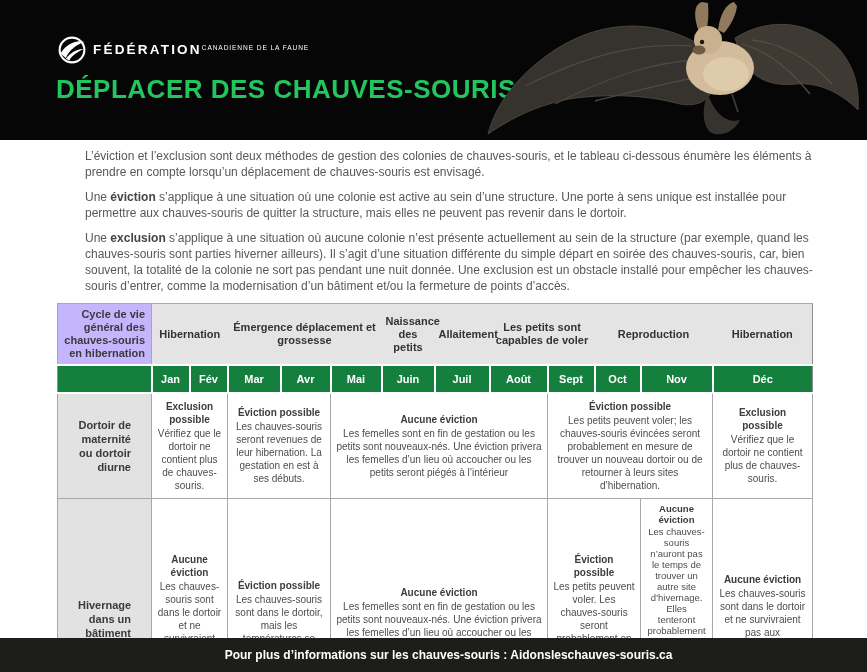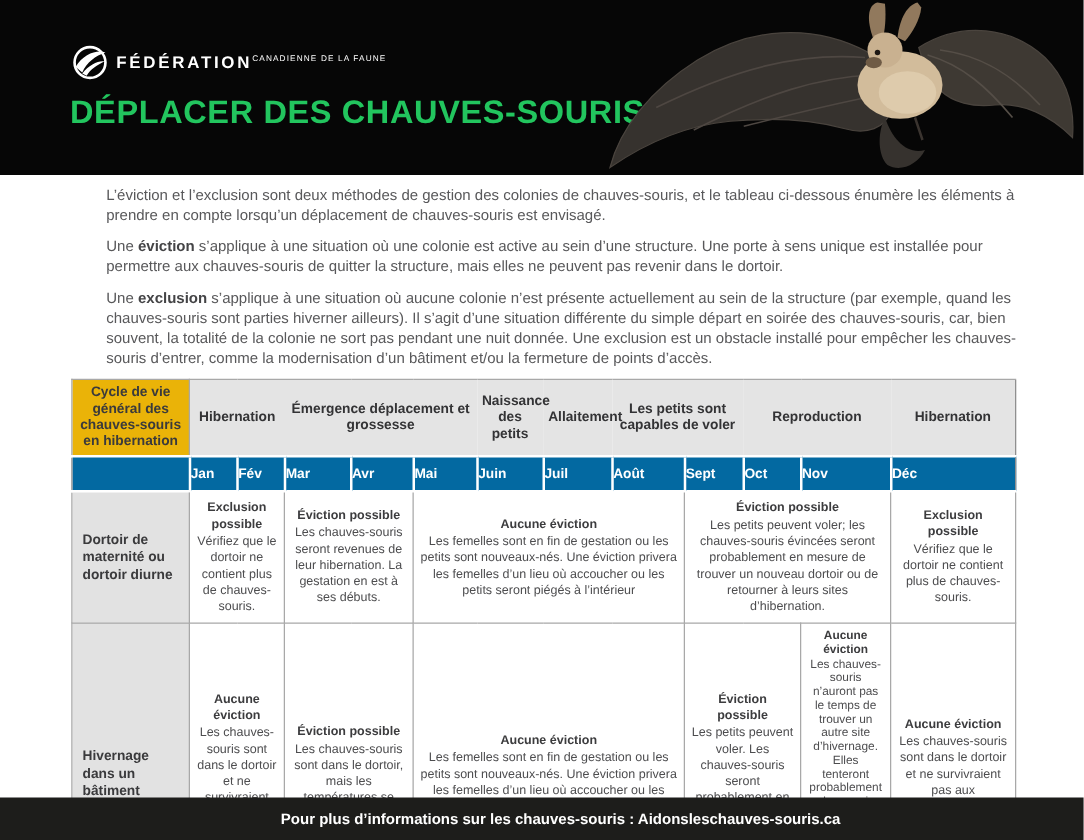--- a/index.html
+++ b/index.html
@@ -20,34 +20,34 @@
   main { padding:8px 57px 0 57px; }
   main p { font-size:12px; line-height:16px; color:#58585a; margin-bottom:9px; width:755px;margin-left:28px; }
   main p strong { color:#444446; }
 
   
   table.lifecycle { width:755px; table-layout:fixed; border-collapse:collapse; margin-top:2px;
                     border:1px solid #8f8f8f; }
   .lifecycle th, .lifecycle td { border:1px solid #a8a8a8; }
 
   .phase-row { height:56px; }
-  .phase-row .corner { background:#eab308; text-align:center; vertical-align:middle; padding:4px 6px;
+  .phase-row .corner { background:#c4b5fd; text-align:right; vertical-align:middle; padding:4px 6px;
                        font-size:11px; font-weight:bold; color:#3a3a3c; line-height:13px;
                        border-right:1px solid #a8a8a8; }
   .phase-row .phase { background:#e4e4e4; border-left:none; border-right:none; vertical-align:middle;
                       text-align:center; font-size:11px; font-weight:bold; color:#333335; line-height:13px;
                       padding:2px 4px; }
 
   .month-row { height:28px; }
-  .month-row td { background:#0369a1; vertical-align:middle; color:#ffffff;
+  .month-row td { background:#15803d; text-align:center; vertical-align:middle; color:#ffffff;
                   font-weight:bold; font-size:11px; border-top:2px solid #ffffff; border-bottom:2px solid #ffffff; }
   .month-row td.month { border-left:2px solid #ffffff; border-right:none; }
   .month-row td.blank { border-left:1px solid #8f8f8f; border-right:none; }
 
-  .body-row th.rowhdr { background:#e2e2e2; text-align:left; vertical-align:middle; padding:4px 8px;
+  .body-row th.rowhdr { background:#e2e2e2; text-align:right; vertical-align:middle; padding:4px 20px;
                         font-size:11px; font-weight:bold; color:#3a3a3c; line-height:14px; }
   .body-row td { background:#ffffff; text-align:center; vertical-align:middle; padding:4px 5px; }
   .row1 { height:105px; }
   .row2 { height:158px; }
   .cell-title { font-size:10px; font-weight:bold; color:#3c3c3e; line-height:13px; }
   .cell-text  { font-size:10px; color:#4d4d4f; line-height:13px; margin-top:1px; }
   td.tight .cell-title { font-size:9.5px; line-height:11px; }
   td.tight .cell-text  { font-size:9.5px; line-height:11px; padding:0 1px; }
 
   

